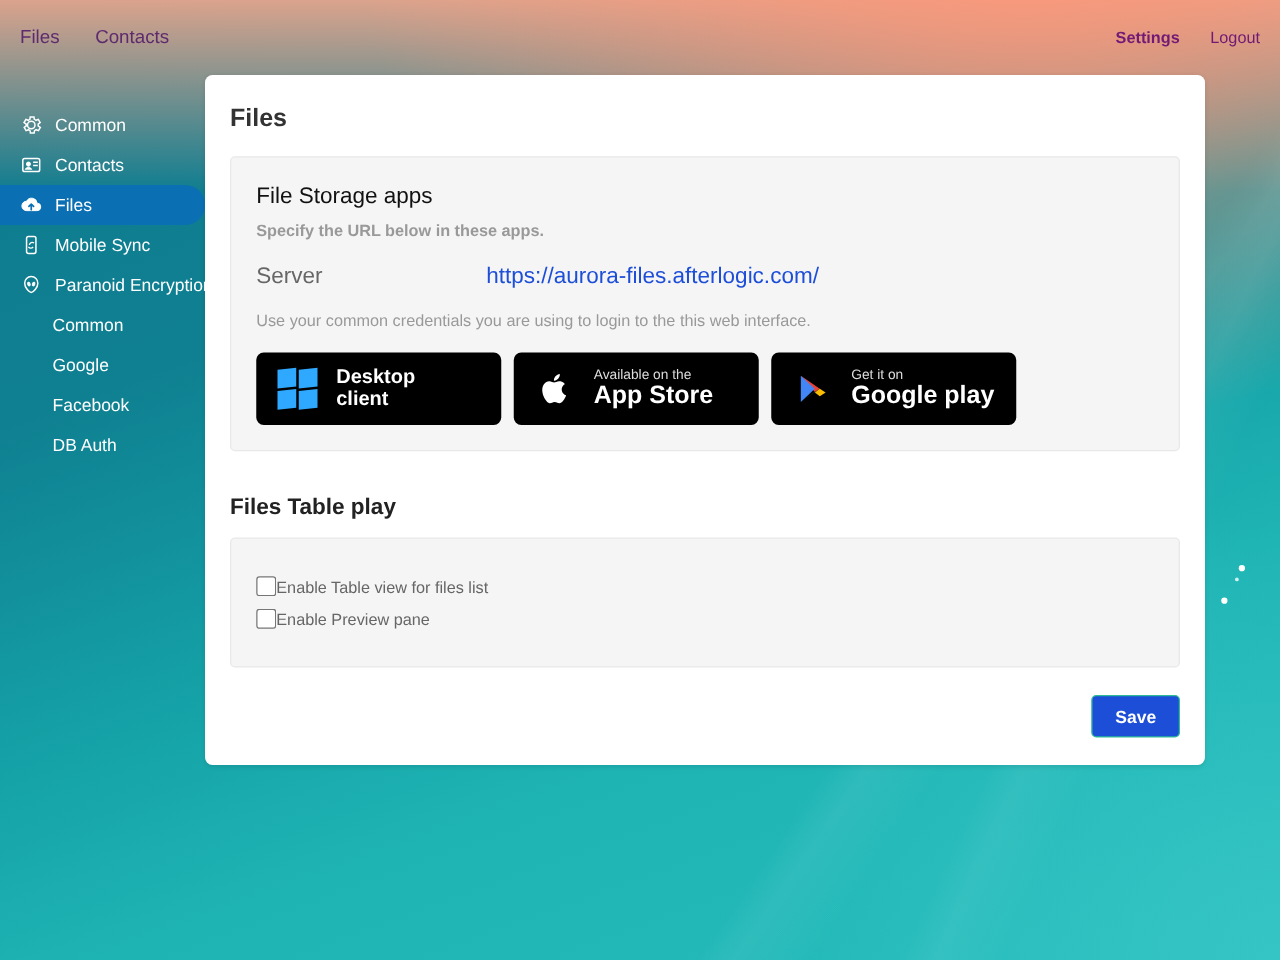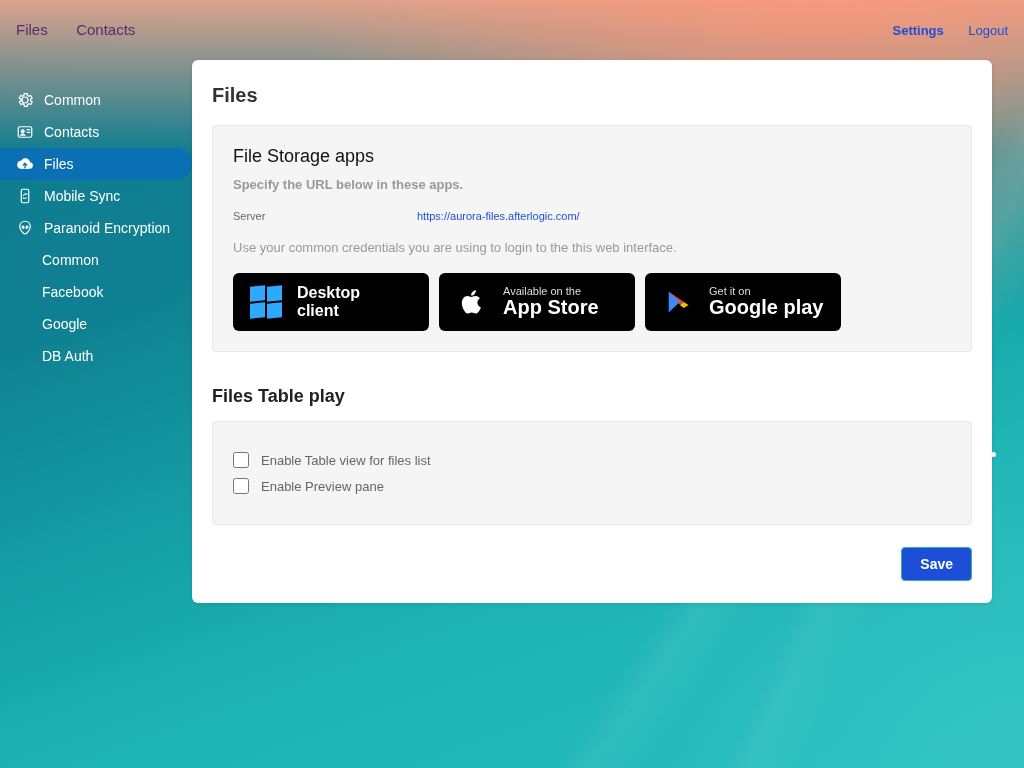--- a/index.html
+++ b/index.html
@@ -21,46 +21,46 @@
   }
   .dot { position:absolute; width:5px; height:5px; background:#fff; border-radius:50%; }
   .d1{ right:28px; top:452px;} .d2{ right:42px; top:478px;} .d3{ right:33px; top:462px; width:3px; height:3px; opacity:.8;}
 
   .topbar {
     position: relative; display: flex; align-items: center; height: 60px; padding: 0 16px;
     justify-content: space-between;
   }
   .topbar a { text-decoration: none; }
   .nav-left a { color: #5d2a6e; font-size: 15px; margin-right: 24px; }
-  .nav-right a { color: #1d4ed8; font-size: 13px; margin-left: 20px; }
+  .nav-right a { color: #701a75; font-size: 13px; margin-left: 20px; }
   .nav-right a.bold { font-weight: 600; }
 
   .layout { position: relative; display: flex; }
   
-  .sidebar { width: 192px; padding-top: 24px; }
+  .sidebar { width: 164px; padding-top: 24px; }
   .sidebar .item {
     display: flex; align-items: center; gap: 10px; height: 32px; padding: 0 12px 0 16px;
     color: #fff; font-size: 14px; cursor: pointer; white-space: nowrap; overflow: hidden;
   }
   .sidebar .item.active { background: #0a6fb3; border-top-right-radius: 16px; border-bottom-right-radius: 16px; }
   .sidebar .sub { padding-left: 42px; }
   .sidebar .icon { width: 18px; height: 18px; display:flex; align-items:center; justify-content:center; flex:0 0 18px; }
   .sidebar .icon svg { width: 18px; height: 18px; fill: #fff; stroke:#fff; }
 
   .panel {
     width: 800px; background: #fff; border-radius: 6px; margin-left: 0px; padding: 24px 20px 22px 20px;
     box-shadow: 0 1px 4px rgba(0,0,0,.1);
   }
   .panel h1 { font-size: 20px; color: #333; font-weight: 700; margin-bottom: 18px; }
   .panel h2 { font-size: 18px; color: #222; font-weight: 700; margin: 34px 0 14px 0; }
 
   .card { background:#f5f5f5; border:1px solid #e8e8e8; border-radius:4px; padding:20px; }
   .card h3 { font-size: 18px; color:#111; font-weight:400; }
   .card .desc { font-size: 13px; color:#999; margin:10px 0 18px 0;font-weight:bold; }
-  .row { display:flex; font-size:11px; color:#555; }
+  .row { display:flex; font-size:18px; color:#555; }
   .row .k { width: 148px; color:#666; }
   .row .v { color:#1d4ed8;padding-left:36px; }
   .hint { font-size: 13px; color:#999; margin-top:18px; }
   
   .badges { display:flex; gap:10px; margin-top:18px; }
   .badge { width: 196px; height:58px; background:#000; border-radius:6px; color:#fff; display:flex; align-items:center; padding:0 16px; gap:14px; cursor:pointer; }
   .badge .logo { width:34px; height:34px; display:flex; align-items:center; justify-content:center; }
   .badge .txt { display:flex; flex-direction:column; line-height:1.05; }
   .badge .small { font-size:11px; color:#ddd; }
   .badge .big { font-size:20px; font-weight:600; }
@@ -69,21 +69,21 @@
   .win { display:grid; grid-template-columns:1fr 1fr; grid-template-rows:1fr 1fr; width:32px; height:32px; gap:2px; }
   .win span:nth-child(1){background:#f25022;}
   .win span:nth-child(2){background:#7fba00;}
   .win span:nth-child(3){background:#00a4ef;}
   .win span:nth-child(4){background:#ffb900;}
   
   .win.blue span{ background:#2fa8ff; }
   .win.blue span:nth-child(1){ transform:skewY(-6deg);} .win.blue span:nth-child(2){transform:skewY(-6deg);}
   .win.blue span:nth-child(3){ transform:skewY(-6deg);} .win.blue span:nth-child(4){transform:skewY(-6deg);}
 
-  .options .opt { display:flex; align-items:center; gap:12px; font-size:13px; color:#666; margin:10px 0; }
+  .options .opt { display:flex; align-items:center; font-size:13px; color:#666; margin:10px 0; }
   .options input[type=checkbox]{ width:16px; height:16px; }
 
   .footer { display:flex; justify-content:flex-end; margin-top:22px; }
   .save-btn { background:#1d4ed8; border:1px solid #2eb998; color:#fff; font-size:14px; font-weight:600; padding:8px 18px; border-radius:4px; cursor:pointer; }
 </style>
 </head>
 <body>
 
 <div class="bg">
     <span class="dot d1"></span>
@@ -149,24 +149,24 @@
             <ellipse cx="9.5" cy="11" rx="1.3" ry="2" fill="#fff" transform="rotate(-20 9.5 11)"></ellipse>
             <ellipse cx="14.5" cy="11" rx="1.3" ry="2" fill="#fff" transform="rotate(20 14.5 11)"></ellipse>
           </svg>
       </span>
       <span>Paranoid Encryption</span>
     </div>
     <div class="item sub">
         <span>Common</span>
       </div>
     <div class="item sub">
+        <span>Google</span>
+      </div>
+    <div class="item sub">
         <span>Facebook</span>
-      </div>
-    <div class="item sub">
-        <span>Google</span>
       </div>
     <div class="item sub">
         <span>DB Auth</span>
       </div>
   </nav>
 
   <main class="panel">
     <h1>Files</h1>
 
     <section class="card">

